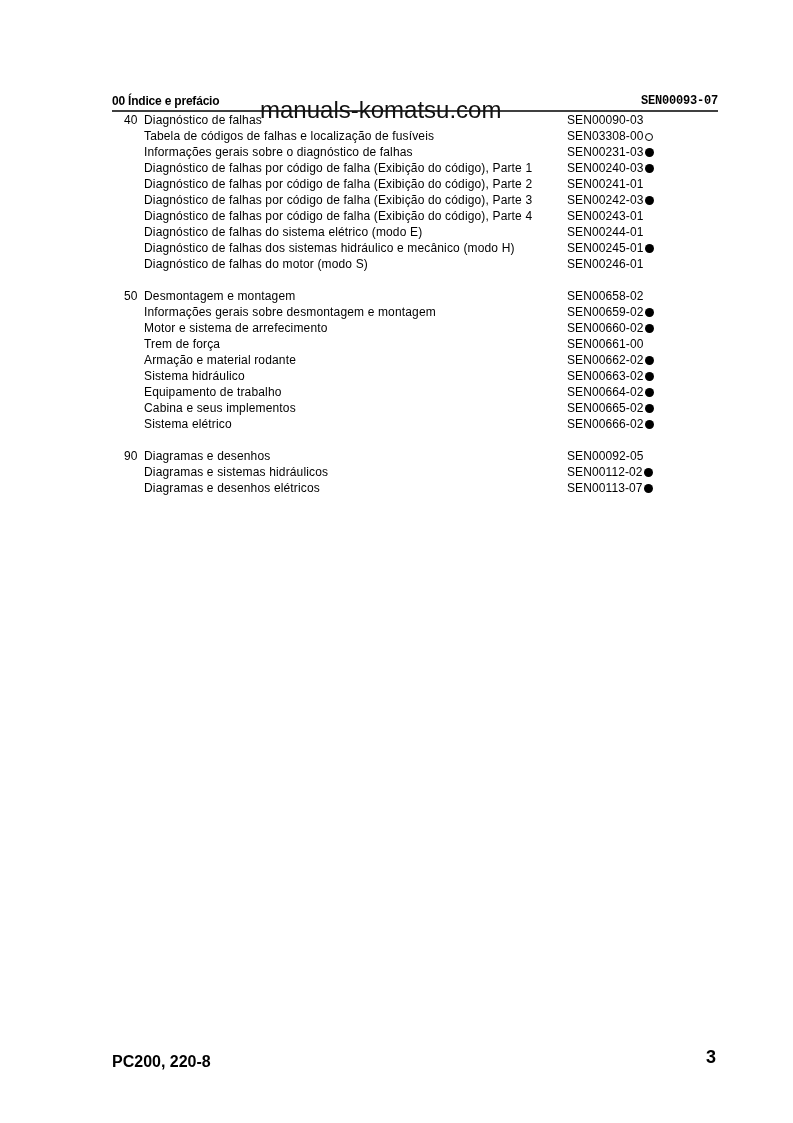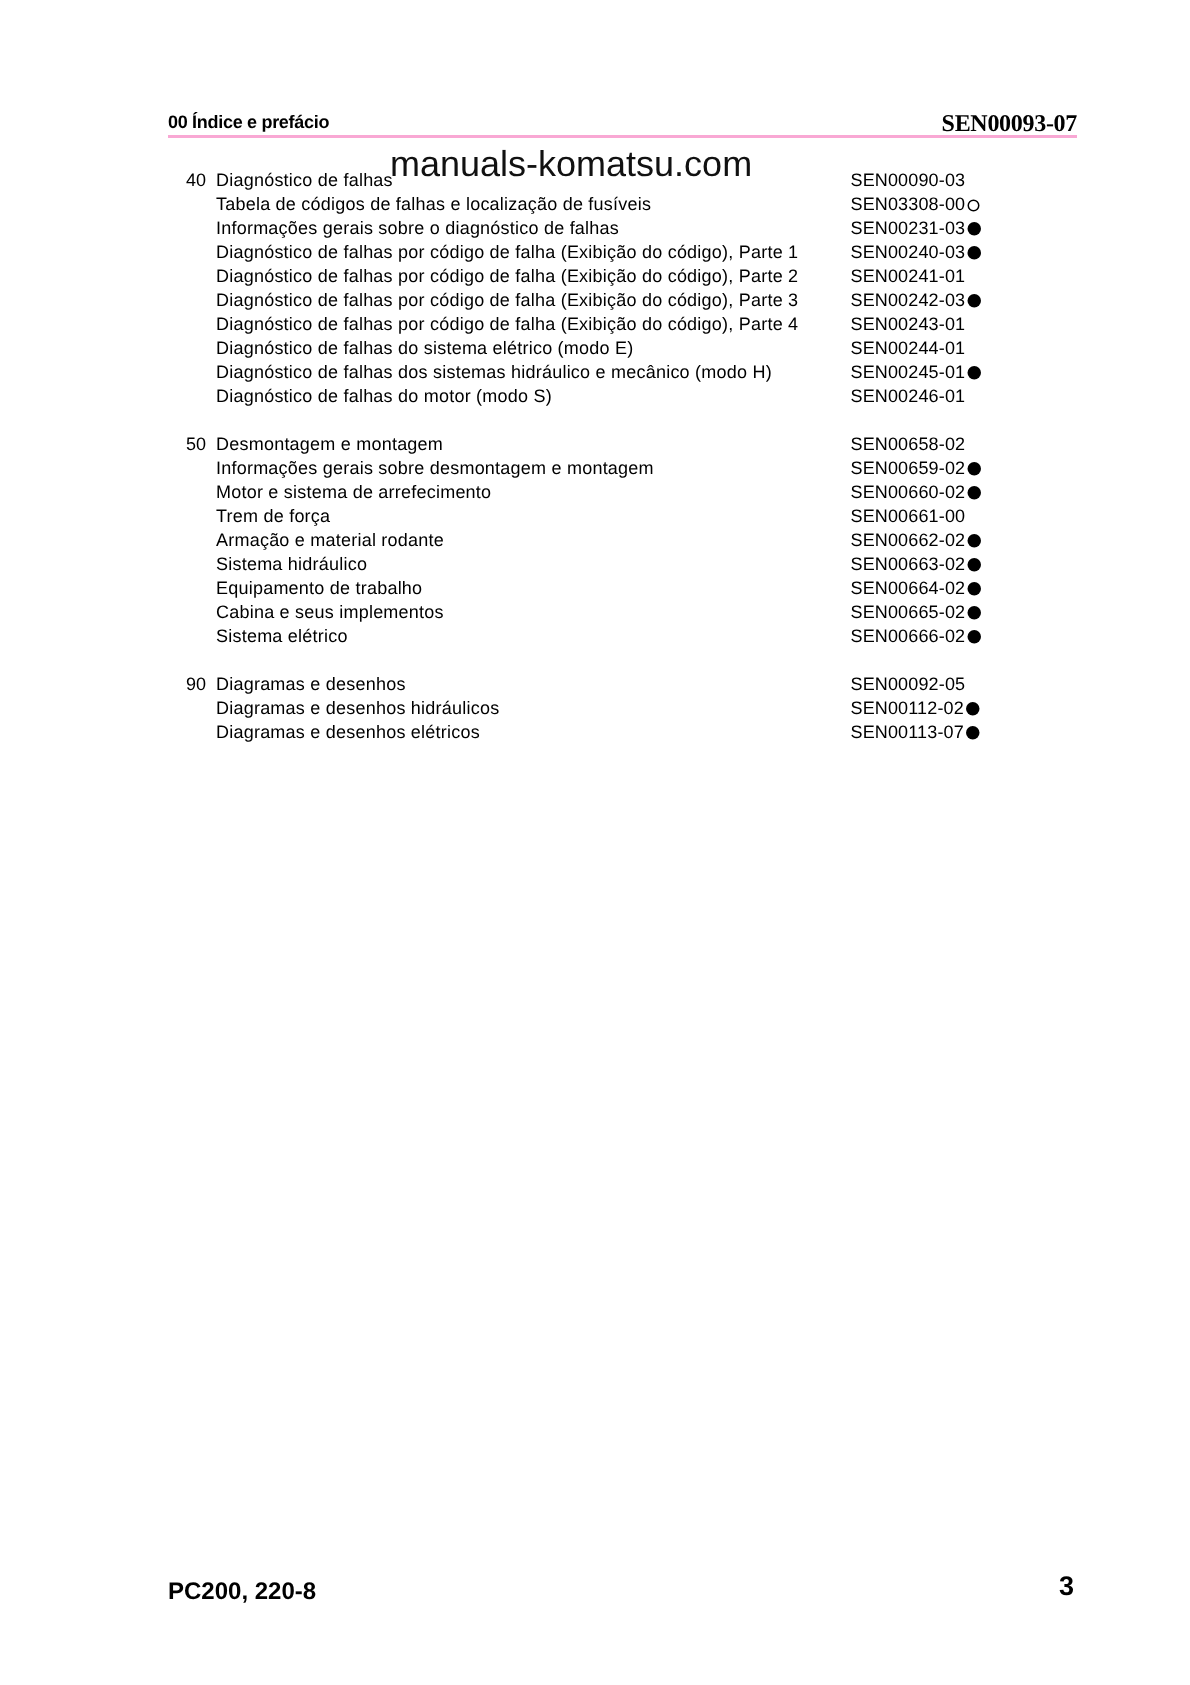--- a/index.html
+++ b/index.html
@@ -1,19 +1,19 @@
 <!DOCTYPE html>
 <html><head>
   <meta charset="utf-8">
   <style>
     html, body { margin: 0; padding: 0; background: #ffffff; }
     body { width: 793px; height: 1123px; position: relative; overflow: hidden; color: #000; }
-    .header { position: absolute; left: 112px; top: 74px; width: 606px; height: 16px; border-bottom: 2px solid #f9a8d4; }
+    .header { position: absolute; left: 112px; top: 94px; width: 606px; height: 16px; border-bottom: 2px solid #404040; }
     .header-left { position: absolute; left: 0; top: 0; font-family: "Liberation Sans", sans-serif; font-weight: bold; font-size: 12px; letter-spacing: -0.2px; }
-    .header-right { position: absolute; right: 0; top: 0; font-family: Liberation Serif, serif; font-weight: bold; font-size: 16px; letter-spacing: -0.2px; }
+    .header-right { position: absolute; right: 0; top: 0; font-family: Liberation Mono, monospace; font-weight: bold; font-size: 12px; letter-spacing: -0.2px; }
     .watermark { position: absolute; left: 260px; top: 96px; font-family: "Liberation Sans", sans-serif; font-size: 24px; color: #111; letter-spacing: 0px; z-index: 2; }
     .toc { position: absolute; left: 112px; top: 112px; width: 560px; font-family: "Liberation Sans", sans-serif; font-size: 12px; }
     .section { margin-bottom: 16px; }
     .row { position: relative; height: 16px; line-height: 16px; white-space: nowrap; }
     .num { position: absolute; left: 12px; width: 20px; }
     .title { position: absolute; left: 32px; letter-spacing: 0.15px; }
     .code { position: absolute; left: 455px; letter-spacing: 0.1px; }
     .mark { display: inline-block; width: 9px; height: 9px; border-radius: 50%; margin-left: 1px; vertical-align: -1px; box-sizing: border-box; }
     .mark.filled { background: #000; }
     .mark.open { border: 1.3px solid #000; background: #fff; width: 8px; height: 8px; }
@@ -116,21 +116,21 @@
       </div>
   </div>
 
   <div class="section">
     <div class="row">
       <span class="num">90</span>
       <span class="title">Diagramas e desenhos</span>
       <span class="code"><span>SEN00092-05</span></span>
     </div>
     <div class="row">
-        <span class="title">Diagramas e desenhos hidráulicos</span>
+        <span class="title">Diagramas e sistemas hidráulicos</span>
         <span class="code"><span>SEN00112-02</span><span class="mark filled"></span></span>
       </div>
     <div class="row">
         <span class="title">Diagramas e desenhos elétricos</span>
         <span class="code"><span>SEN00113-07</span><span class="mark filled"></span></span>
       </div>
   </div>
 </div>
 
 <div class="footer-left">PC200, 220-8</div>

